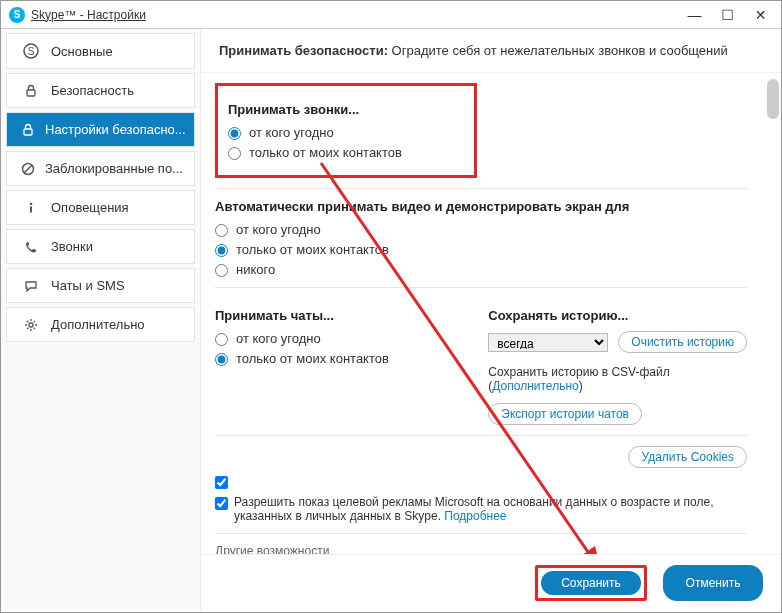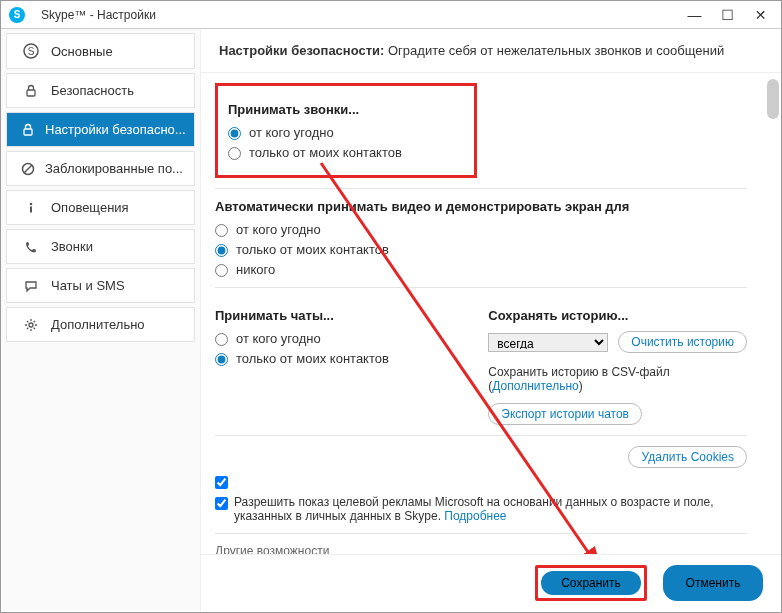--- a/index.html
+++ b/index.html
@@ -1,19 +1,19 @@
 <!DOCTYPE html>
 <html><head>
 <meta charset="utf-8">
 <style>
 * { margin: 0; padding: 0; box-sizing: border-box; }
 body { font-family: "Segoe UI", Tahoma, sans-serif; font-size: 12px; background: #fff; width: 782px; height: 613px; overflow: hidden; border: 1px solid #999; }
 .titlebar { height: 28px; display: flex; align-items: center; padding: 0 4px 0 8px; border-bottom: 1px solid #ccc; }
 .titlebar .logo { width: 16px; height: 16px; border-radius: 50%; background: #00aff0; display: flex; align-items: center; justify-content: center; color: #fff; font-weight: bold; font-size: 10px; }
-.titlebar .title { margin-left: 16px; font-size: 12px; color: #333; }
+.titlebar .title { margin-left: 6px; font-size: 12px; color: #333; text-decoration: underline; }
 .titlebar .spacer { flex: 1; }
 .winbtn { width: 33px; height: 20px; display: flex; align-items: center; justify-content: center; font-size: 14px; color: #333; }
 .content { display: flex; height: 582px; }
 .sidebar { width: 200px; border-right: 1px solid #eee; padding: 0; background: #fafafa; display: flex; flex-direction: column; gap: 4px; padding-top: 4px; }
 .sb-item { display: flex; align-items: center; padding: 9px 14px; color: #333; font-size: 13px; background: #fff; border: 1px solid #e3e3e3; margin: 0 5px; cursor: pointer; white-space: nowrap; overflow: hidden; text-overflow: ellipsis; }
 .sb-item .ic { width: 20px; margin-right: 10px; display: flex; align-items: center; justify-content: center; color: #555; }
 .sb-item.active { background: #0f7fbf; color: #fff; }
 .sb-item.active .ic { color: #fff; }
 .main { flex: 1; display: flex; flex-direction: column; }
 .header-desc { padding: 14px 18px; font-size: 13px; color: #333; border-bottom: 1px solid #eee; }
@@ -30,21 +30,21 @@
 .history-row select { width: 120px; height: 19px; border: 1px solid #bbb; font-size: 12px; padding: 2px 4px; }
 .link-btn { border: 1px solid #bbb; border-radius: 12px; padding: 3px 12px; font-size: 12px; color: #0f7fbf; background: #fff; cursor: pointer; white-space: nowrap; }
 .csv-line { font-size: 12px; margin-top: 12px; color: #333; }
 .csv-line a { color: #0f7fbf; text-decoration: none; }
 .check-row { display: flex; align-items: flex-start; margin: 6px 0; font-size: 12px; color: #333; }
 .check-row input { margin-right: 6px; margin-top: 2px; }
 .check-row .txt a { color: #0f7fbf; text-decoration: none; }
 .other-title { font-size: 12px; color: #666; margin-top: 10px; }
 .del-cookies-row { display: flex; justify-content: flex-end; margin-bottom: 6px; }
 .footer { padding: 10px 18px; display: flex; justify-content: flex-end; gap: 16px; background: #fff; border-top: 1px solid #eee; }
-.btn-primary { background: #0f7fbf; color: #000000; border: none; border-radius: 14px; padding: 5px 18px; font-size: 12px; cursor: pointer; min-width: 100px; }
+.btn-primary { background: #0f7fbf; color: #ffffff; border: none; border-radius: 14px; padding: 5px 18px; font-size: 12px; cursor: pointer; min-width: 100px; }
 .save-highlight { border: 3px solid #e42626; padding: 3px; border-radius: 2px; }
 .arrow-svg { position: absolute; top: 0; left: 0; pointer-events: none; }
 .scrollbar-fake { position: absolute; right: 2px; top: 6px; width: 12px; height: 40px; background: #ccc; border-radius: 6px; }
 .export-row { margin-top: 10px; }
 </style>
 </head>
 <body>
 
 <div class="titlebar">
   <div class="logo">S</div>
@@ -124,21 +124,21 @@
             <circle cx="7" cy="7" r="2" fill="none" stroke="currentColor" stroke-width="1.3"></circle>
             <path d="M7 1 v2 M7 11 v2 M1 7 h2 M11 7 h2 M3 3 l1.4 1.4 M9.6 9.6 L11 11 M11 3 l-1.4 1.4 M4.4 9.6 L3 11" stroke="currentColor" stroke-width="1.3"></path>
           </svg>
         </span>
       <span>Дополнительно</span>
     </div>
   </div>
 
   <div class="main">
     <div class="header-desc">
-      <b>Настройки безопасности:</b><span> Оградите себя от нежелательных звонков и сообщений</span>
+      <b>Принимать безопасности:</b><span> Оградите себя от нежелательных звонков и сообщений</span>
     </div>
 
     <div class="scroll">
       <div class="scrollbar-fake"></div>
 
       <div class="highlight-box">
         <div class="section-title">Принимать звонки...</div>
         <label class="radio-row">
             <input type="radio" name="calls" checked="" style="">
             <span>от кого угодно</span>

